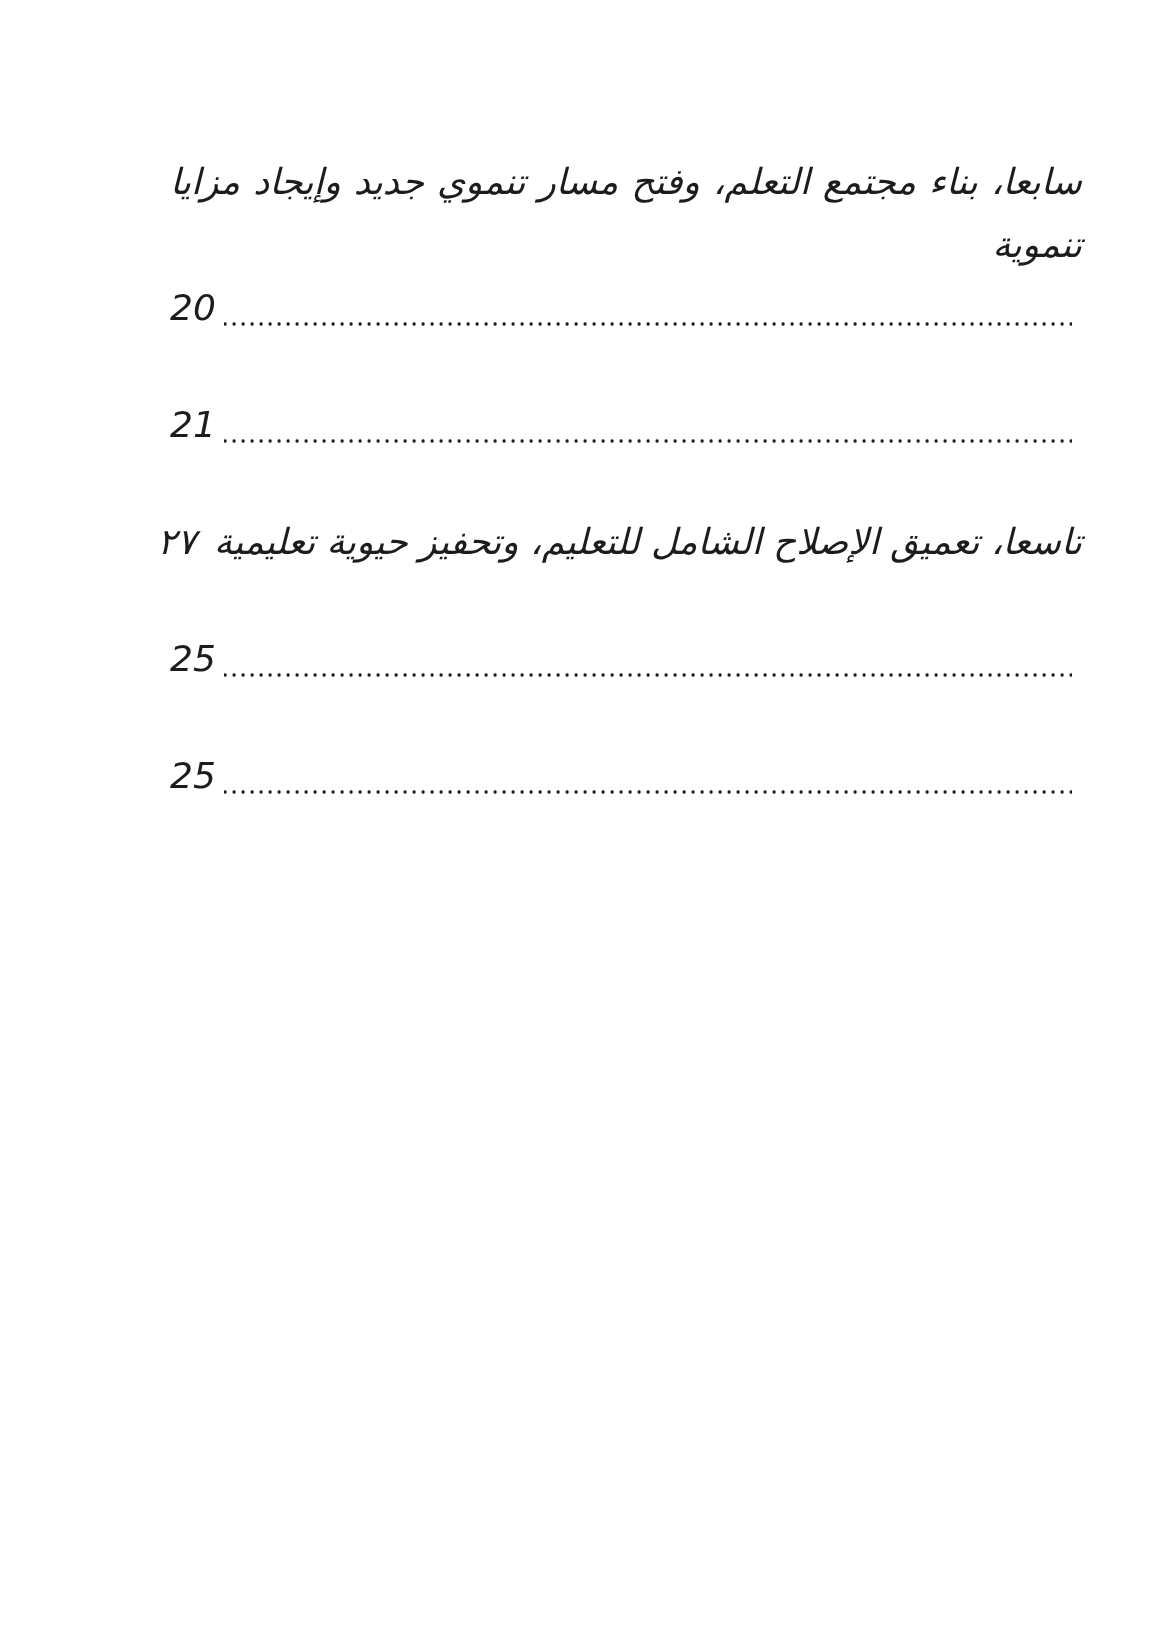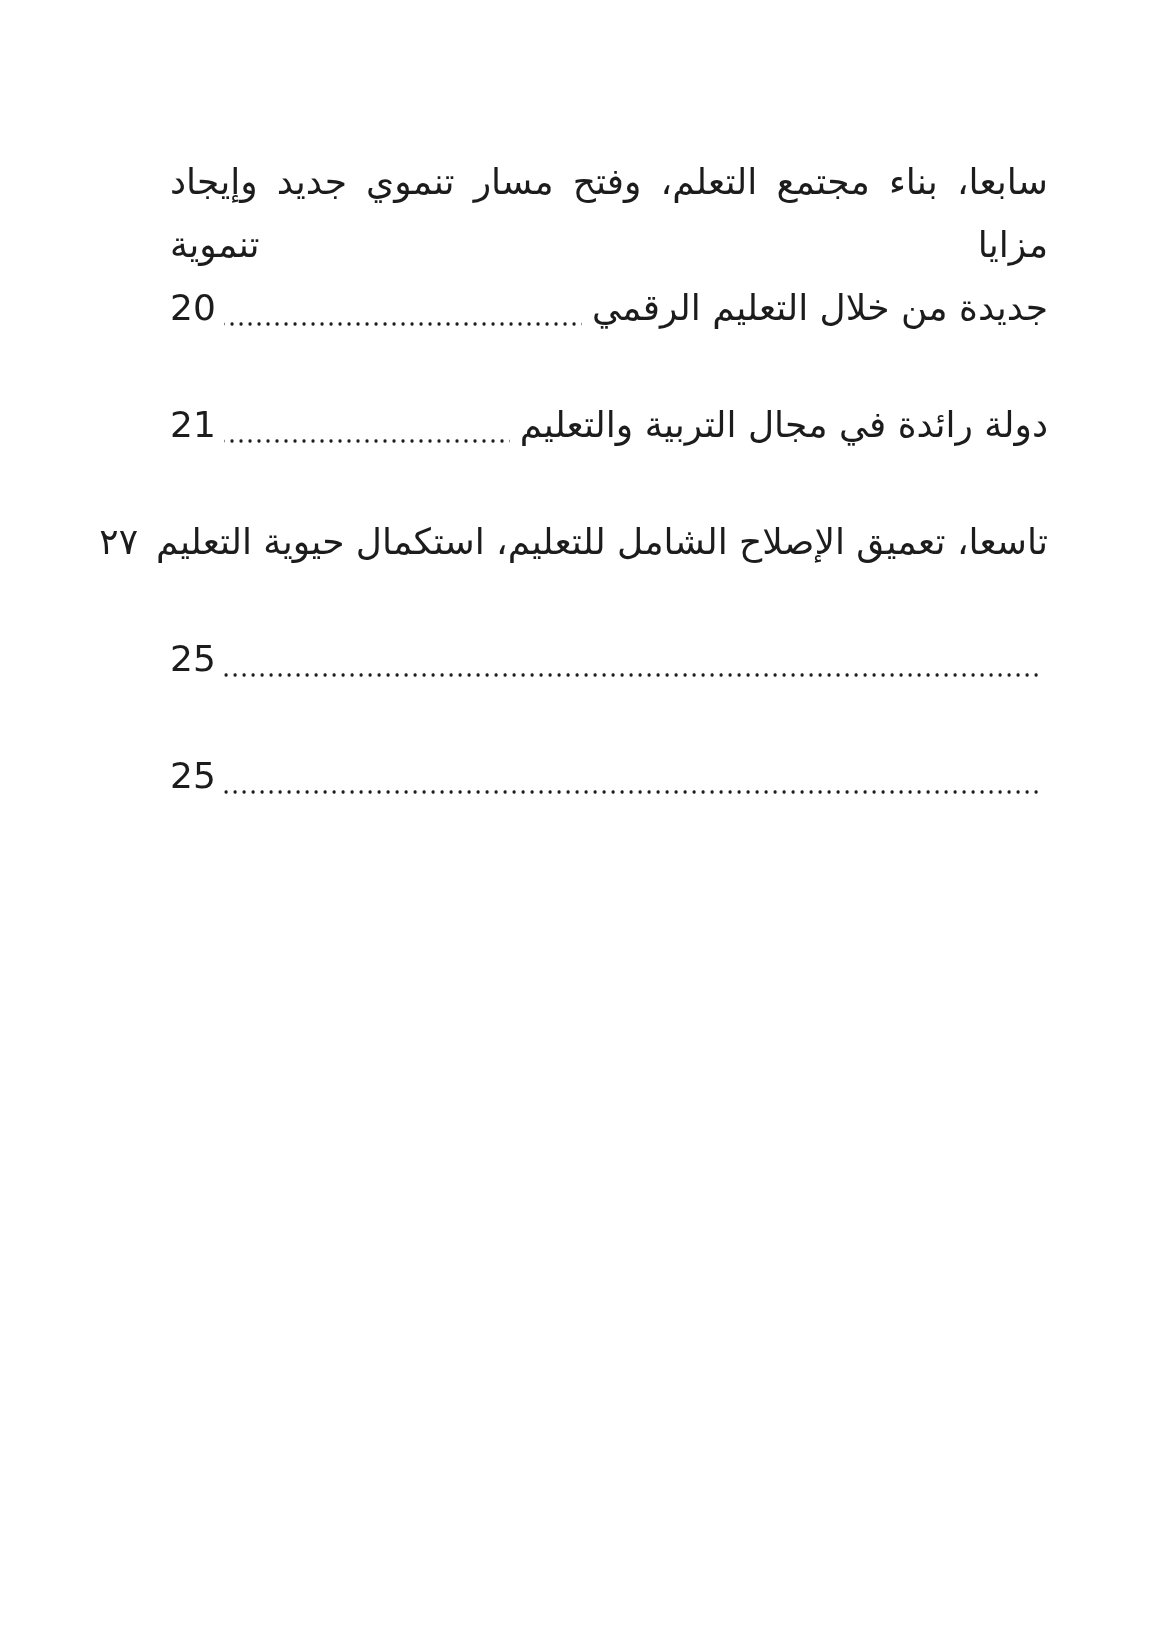--- a/index.html
+++ b/index.html
@@ -11,22 +11,23 @@
     height: 1636px;
     background: #ffffff;
     color: #1c1c1c;
     font-family: "DejaVu Sans", sans-serif;
     overflow: hidden;
   }
   .page {
     box-sizing: border-box;
     width: 1166px;
     height: 1536px;
-    padding: 150px 118px 0 170px;
+    padding: 150px 84px 0 170px;
     direction: rtl;
+    font-style: italic;
   }
   .toc {
     font-size: 36px;
     line-height: 63px;
   }
   .entry {
     margin: 0 0 54px 0;
   }
   .tline-first {
     text-align: justify;
@@ -58,37 +59,35 @@
 </style>
 </head>
 <body>
 
 <div class="page">
   <section class="toc">
 
     <div class="entry">
       <div class="tline-first">سابعا، بناء مجتمع التعلم، وفتح مسار تنموي جديد وإيجاد مزايا تنموية</div>
       <div class="tline-last">
-        <span class="ttext">جديدة من خلال التعليم الرقمي</span>
         <span class="leader"></span>
         <span class="pnum">20</span>
       </div>
     </div>
 
     <div class="entry">
       <div class="tline-last">
-        <span class="ttext">دولة رائدة في مجال التربية والتعليم</span>
         <span class="leader"></span>
         <span class="pnum">21</span>
       </div>
     </div>
 
     <div class="entry">
       <div class="tline-last">
-        <span class="ttext">تاسعا، تعميق الإصلاح الشامل للتعليم، استكمال حيوية التعليم</span>
+        <span class="ttext">تاسعا، تعميق الإصلاح الشامل للتعليم، وتحفيز حيوية تعليمية</span>
         <span class="leader"></span>
         <span class="pnum">٢٧</span>
       </div>
     </div>
 
     <div class="entry">
       <div class="tline-last">
         <span class="leader"></span>
         <span class="pnum">25</span>
       </div>

